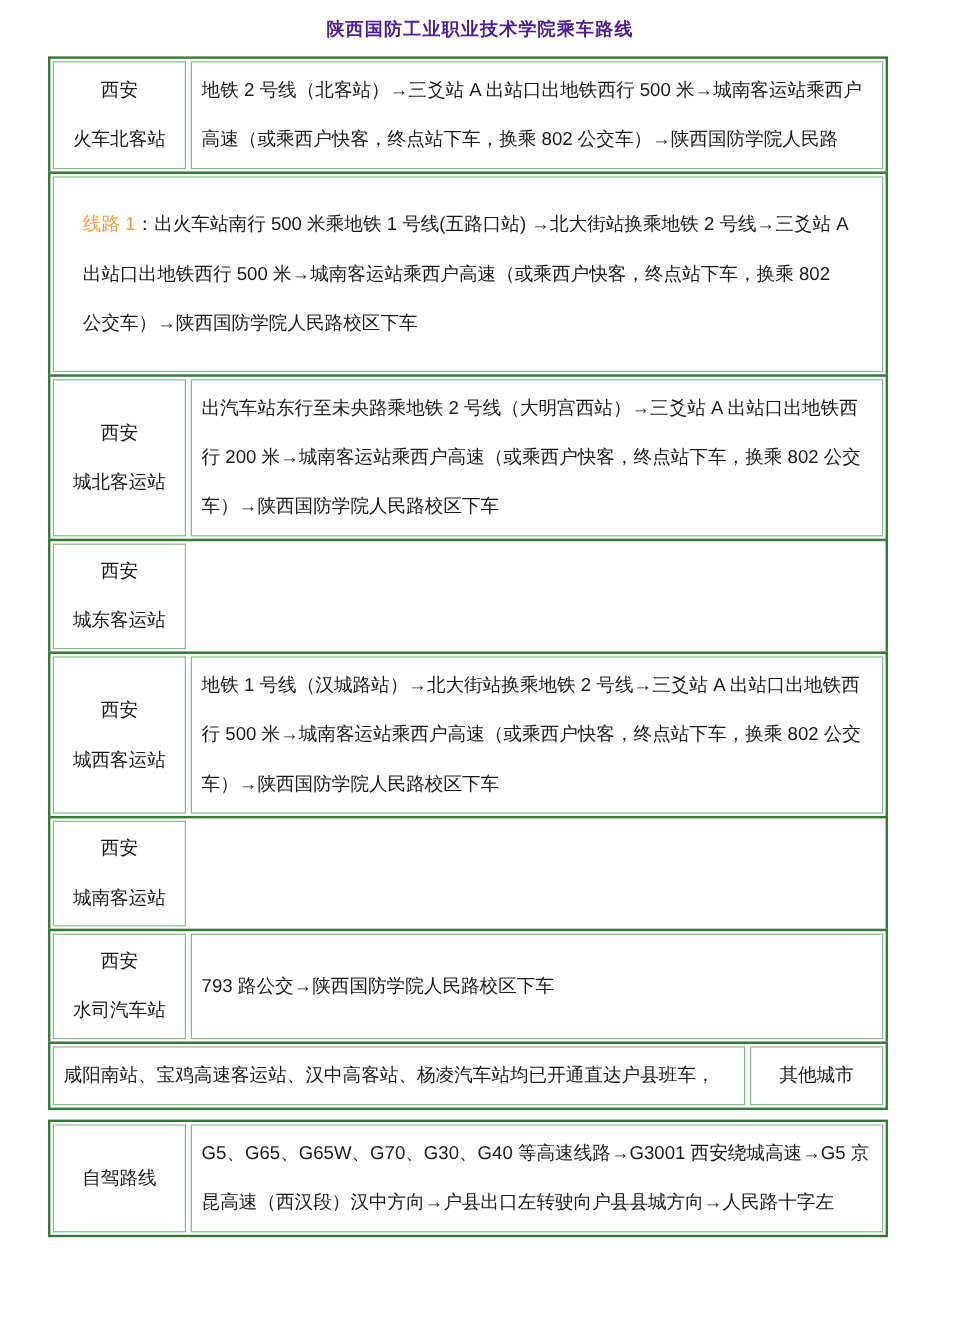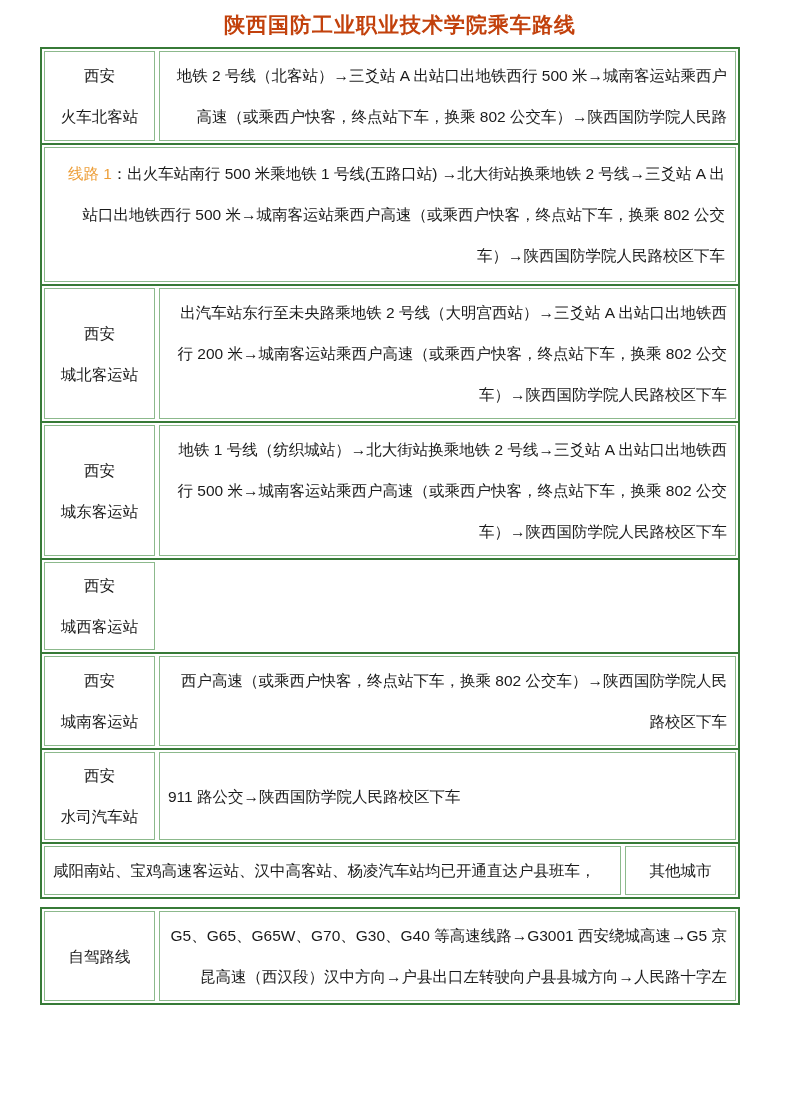--- a/index.html
+++ b/index.html
@@ -14,62 +14,61 @@
     width:800px;height:1108px;
     font-family:"Liberation Sans","DejaVu Sans",sans-serif;
     color:var(--ink);
     overflow:hidden;
   }
   .page-title{
     margin:13px 0 9px 0;
     text-align:center;
     font-family:"Liberation Serif","DejaVu Serif",serif;
     font-weight:bold;
-    font-size:21px;
+    font-size:15px;
     line-height:25px;
-    color:#c2410c;
+    color:#4c1d95;
     letter-spacing:1px;
   }
   .table-stack{
     margin-left:40px;
     width:700px;
   }
   .t-row{
     display:flex;
     gap:4px;
     border:2px solid var(--green-dark);
     padding:2px;
     background:#fff;
   }
   .t-row + .t-row{ margin-top:-2px; }
   .t-row.detached{ margin-top:8px; }
   .cell{
     border:1px solid var(--green-light);
     font-size:15.5px;
     line-height:41px;
     word-break:break-all;
-    text-align:right;
   }
   .cell-label{
     flex:0 0 111px;
     display:flex;
     align-items:center;
     justify-content:center;
     text-align:center;
     white-space:pre-line;
     padding:2px;
   }
   .cell-content{
     flex:1;
     display:flex;
     align-items:center;
     padding:3px 8px;
   }
   .route-prefix{ color:var(--orange); }
-  .route{ margin:2px; }
+  .route{ margin:16px; }
 </style>
 </head>
 <body>
 
 <h1 class="page-title">陕西国防工业职业技术学院乘车路线</h1>
 
 <div class="table-stack">
 
   <div class="t-row">
     <div class="cell cell-label">西安
@@ -91,43 +90,40 @@
     <div class="cell cell-label">西安
 城北客运站</div>
     <div class="cell cell-content">
       <div>出汽车站东行至未央路乘地铁 2 号线（大明宫西站）→三爻站 A 出站口出地铁西行 200 米→城南客运站乘西户高速（或乘西户快客，终点站下车，换乘 802 公交车）→陕西国防学院人民路校区下车</div>
     </div>
   </div>
 
   <div class="t-row">
     <div class="cell cell-label">西安
 城东客运站</div>
+  </div>
+
+  <div class="t-row">
+    <div class="cell cell-label">西安
+城西客运站</div>
     <div class="cell cell-content">
-      <div>地铁 1 号线（纺织城站）→北大街站换乘地铁 2 号线→三爻站 A 出站口出地铁西行 500 米→城南客运站乘西户高速（或乘西户快客，终点站下车，换乘 802 公交车）→陕西国防学院人民路校区下车</div>
+      <div>地铁 1 号线（汉城路站）→北大街站换乘地铁 2 号线→三爻站 A 出站口出地铁西行 500 米→城南客运站乘西户高速（或乘西户快客，终点站下车，换乘 802 公交车）→陕西国防学院人民路校区下车</div>
     </div>
   </div>
 
   <div class="t-row">
     <div class="cell cell-label">西安
-城西客运站</div>
-  </div>
-
-  <div class="t-row">
-    <div class="cell cell-label">西安
 城南客运站</div>
-    <div class="cell cell-content">
-      <div>西户高速（或乘西户快客，终点站下车，换乘 802 公交车）→陕西国防学院人民路校区下车</div>
-    </div>
   </div>
 
   <div class="t-row">
     <div class="cell cell-label">西安
 水司汽车站</div>
     <div class="cell cell-content">
-      <div>911 路公交→陕西国防学院人民路校区下车</div>
+      <div>793 路公交→陕西国防学院人民路校区下车</div>
     </div>
   </div>
 
   <div class="t-row">
     <div class="cell cell-content">
       <div>咸阳南站、宝鸡高速客运站、汉中高客站、杨凌汽车站均已开通直达户县班车，</div>
     </div>
     <div class="cell cell-label">其他城市</div>
   </div>
 

